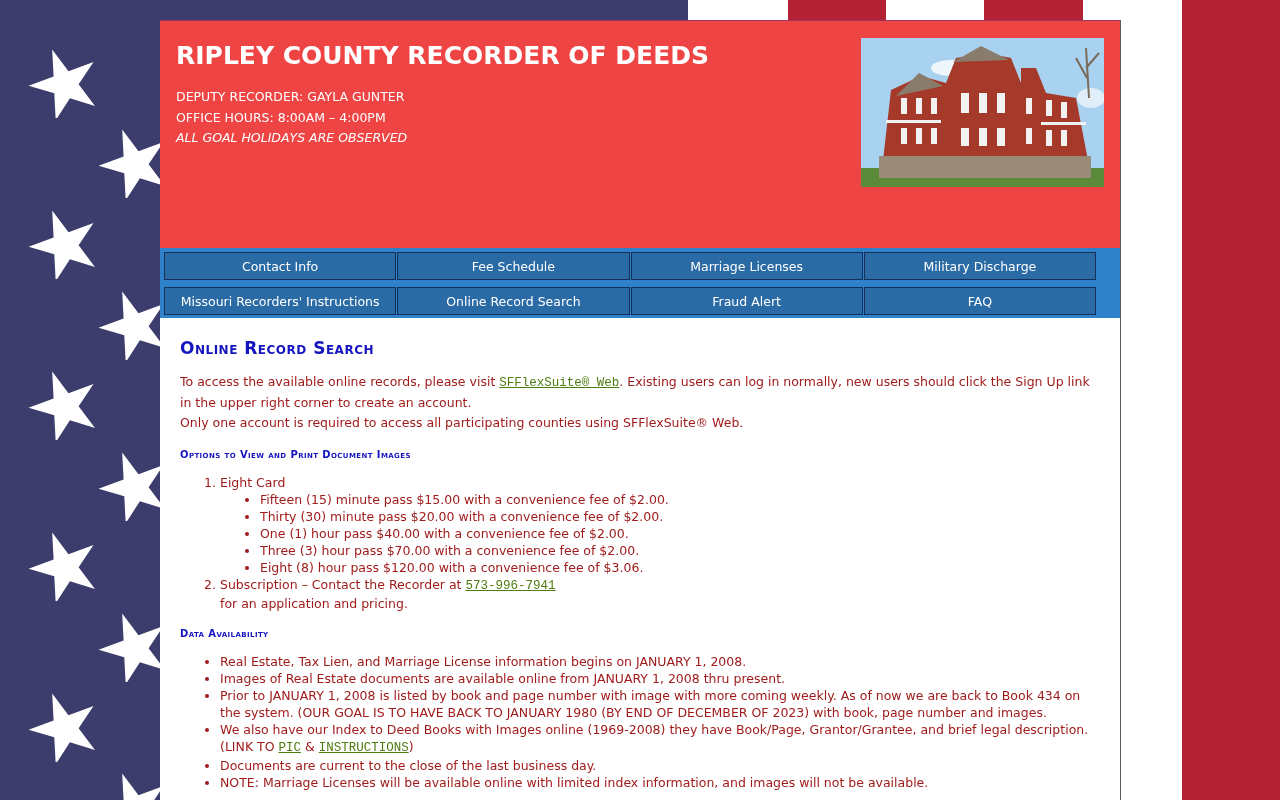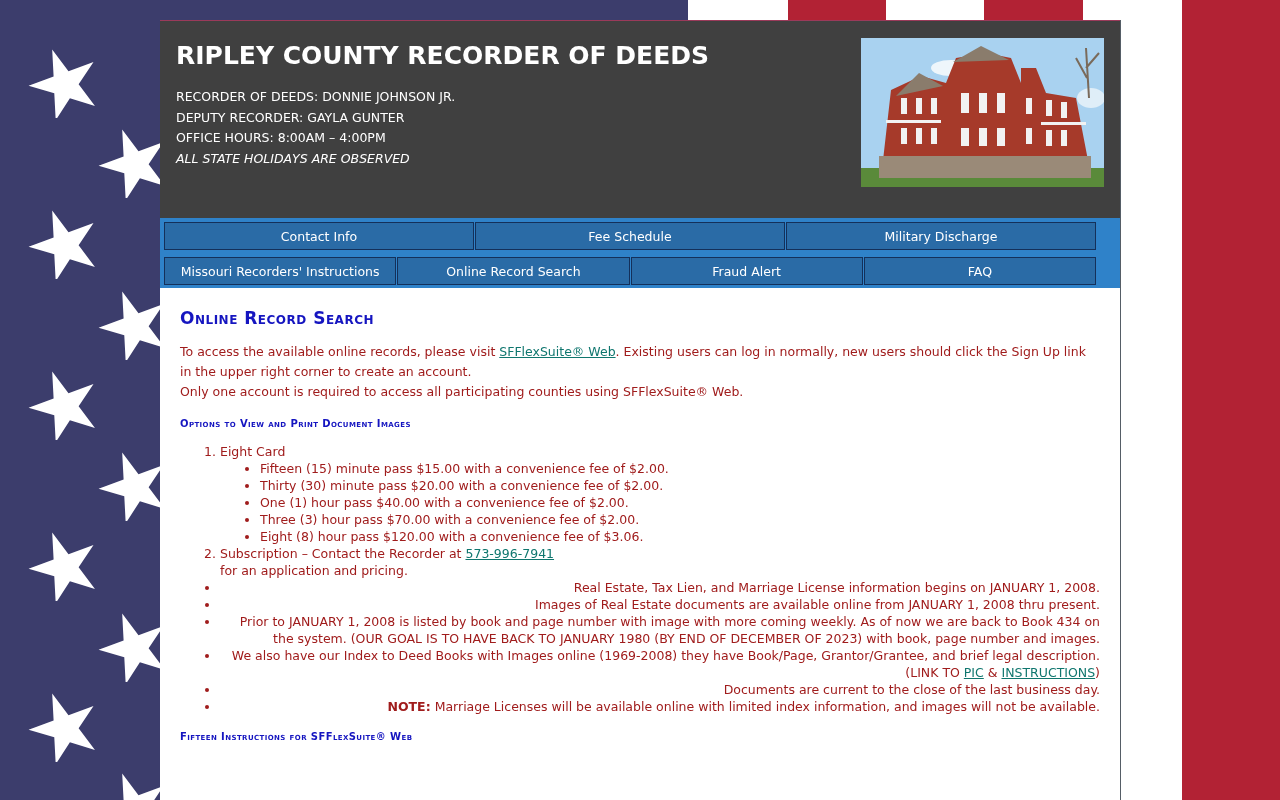--- a/index.html
+++ b/index.html
@@ -18,21 +18,21 @@
   .star { position: absolute; width: 72px; height: 72px; }
   .star svg { width: 100%; height: 100%; display: block; }
 
   
   .page {
     position: absolute; left: 160px; top: 20px; width: 961px; height: 800px;
     background: #ffffff; z-index: 1;
     border-right: 1px solid #555d66;
   }
   .header {
-    position: relative; height: 198px; background: #404040;
+    position: relative; height: 228px; background: #ef4444;
     border-top: 1px solid #9a3a5a;
   }
   .header h1 {
     position: absolute; left: 16px; top: 20px;
     color: #ffffff; font-size: 25px; font-weight: bold; letter-spacing: 0px;
     font-family: "DejaVu Sans", sans-serif;
   }
   .header .info { position: absolute; left: 16px; top: 66px; color: #ffffff; font-size: 12.5px; line-height: 20.5px; }
   .header .info .italic { font-style: italic; }
   .header .photo {
@@ -54,26 +54,26 @@
   .content h2 {
     color: #1515c0; font-size: 17px; font-weight: bold; font-variant: small-caps; letter-spacing: 0.5px;
     margin-bottom: 14px;
   }
   .content h3 {
     color: #1515c0; font-size: 10px; font-weight: bold; font-variant: small-caps; letter-spacing: 0.4px;
     margin: 16px 0 14px 0;
   }
   .content p { line-height: 20px; }
   .content p.bold { font-weight: normal; }
-  .content a { color: #0f766e; text-decoration: underline; cursor: pointer; }
+  .content a { color: #4d7c0f; text-decoration: underline; cursor: pointer; font-family: Liberation Mono, monospace; }
   .content ol { padding-left: 40px; line-height: 17px; }
   .content ol ul { padding-left: 40px; list-style: disc; }
-  .content ul.avail { padding-left: 40px; line-height: 17px; list-style: disc; text-align: right; }
+  .content ul.avail { padding-left: 40px; line-height: 17px; list-style: disc; }
   .content li::marker { color: #a01c1c; }
-  .content .note { font-weight: bold; }
+  .content .note { font-weight: normal; }
 </style>
 </head>
 <body>
 
 <div class="flag">
   <div class="canton"></div>
   <div class="stripe white" style="left:688px;width:100px;"></div>
   <div class="stripe red" style="left:788px;width:98px;"></div>
   <div class="stripe white" style="left:886px;width:98px;"></div>
   <div class="stripe red" style="left:984px;width:99px;"></div>
@@ -129,24 +129,23 @@
       <svg viewBox="0 0 100 100">
         <polygon fill="#fff" points="50,2 61,38 98,38 68,60 79,96 50,74 21,96 32,60 2,38 39,38" transform="rotate(-20 50 50)"></polygon>
       </svg>
     </div>
 </div>
 
 <div class="page">
   <div class="header">
     <h1>RIPLEY COUNTY RECORDER OF DEEDS</h1>
     <div class="info">
-      <div>RECORDER OF DEEDS: DONNIE JOHNSON JR.</div>
       <div>DEPUTY RECORDER: GAYLA GUNTER</div>
       <div>OFFICE HOURS: 8:00AM – 4:00PM</div>
-      <div class="italic">ALL STATE HOLIDAYS ARE OBSERVED</div>
+      <div class="italic">ALL GOAL HOLIDAYS ARE OBSERVED</div>
     </div>
     <div class="photo">
       <svg viewBox="0 0 243 149" preserveAspectRatio="none">
         <rect x="0" y="0" width="243" height="149" fill="#a9d2f0"></rect>
         <ellipse cx="90" cy="30" rx="20" ry="8" fill="#eef6fb"></ellipse>
         <ellipse cx="230" cy="60" rx="14" ry="10" fill="#dfeef8"></ellipse>
         <rect x="0" y="130" width="243" height="19" fill="#5a8a3a"></rect>
         <polygon points="20,140 30,52 60,38 85,45 95,20 125,15 150,20 160,45 160,30 175,30 185,55 215,60 230,138" fill="#a63a2a"></polygon>
         <polygon points="92,24 120,8 148,22" fill="#8a7c6c"></polygon>
         <polygon points="35,58 58,35 82,48" fill="#8a7c6c"></polygon>
@@ -175,20 +174,21 @@
         </g>
         <path d="M225,10 L228,60 M225,30 L238,15 M226,40 L215,20" stroke="#7a6a5a" stroke-width="2" fill="none"></path>
       </svg>
     </div>
   </div>
 
   <div class="nav">
     <div class="nav-row">
       <div class="nav-btn">Contact Info</div>
       <div class="nav-btn">Fee Schedule</div>
+      <div class="nav-btn">Marriage Licenses</div>
       <div class="nav-btn">Military Discharge</div>
     </div>
     <div class="nav-row">
       <div class="nav-btn">Missouri Recorders' Instructions</div>
       <div class="nav-btn">Online Record Search</div>
       <div class="nav-btn">Fraud Alert</div>
       <div class="nav-btn">FAQ</div>
     </div>
   </div>
 
@@ -208,20 +208,21 @@
           <li>Three (3) hour pass $70.00 with a convenience fee of $2.00.</li>
           <li>Eight (8) hour pass $120.00 with a convenience fee of $3.06.</li>
         </ul>
       </li>
       <li>
         <span>Subscription – Contact the Recorder at </span><a>573-996-7941</a><br>
         <span>for an application and pricing.</span>
       </li>
     </ol>
 
+    <h3>Data Availability</h3>
     <ul class="avail">
       <li>Real Estate, Tax Lien, and Marriage License information begins on JANUARY 1, 2008.</li>
       <li>Images of Real Estate documents are available online from JANUARY 1, 2008 thru present.</li>
       <li>Prior to JANUARY 1, 2008 is listed by book and page number with image with more coming weekly. As of now we are back to Book 434 on the system. (OUR GOAL IS TO HAVE BACK TO JANUARY 1980 (BY END OF DECEMBER OF 2023) with book, page number and images.</li>
       <li><span>We also have our Index to Deed Books with Images online (1969-2008) they have Book/Page, Grantor/Grantee, and brief legal description. (LINK TO </span><a>PIC</a><span> &amp; </span><a>INSTRUCTIONS</a><span>)</span></li>
       <li>Documents are current to the close of the last business day.</li>
       <li><span class="note">NOTE:</span><span> Marriage Licenses will be available online with limited index information, and images will not be available.</span></li>
     </ul>
 
     <h3>Fifteen Instructions for SFFlexSuite® Web</h3>

